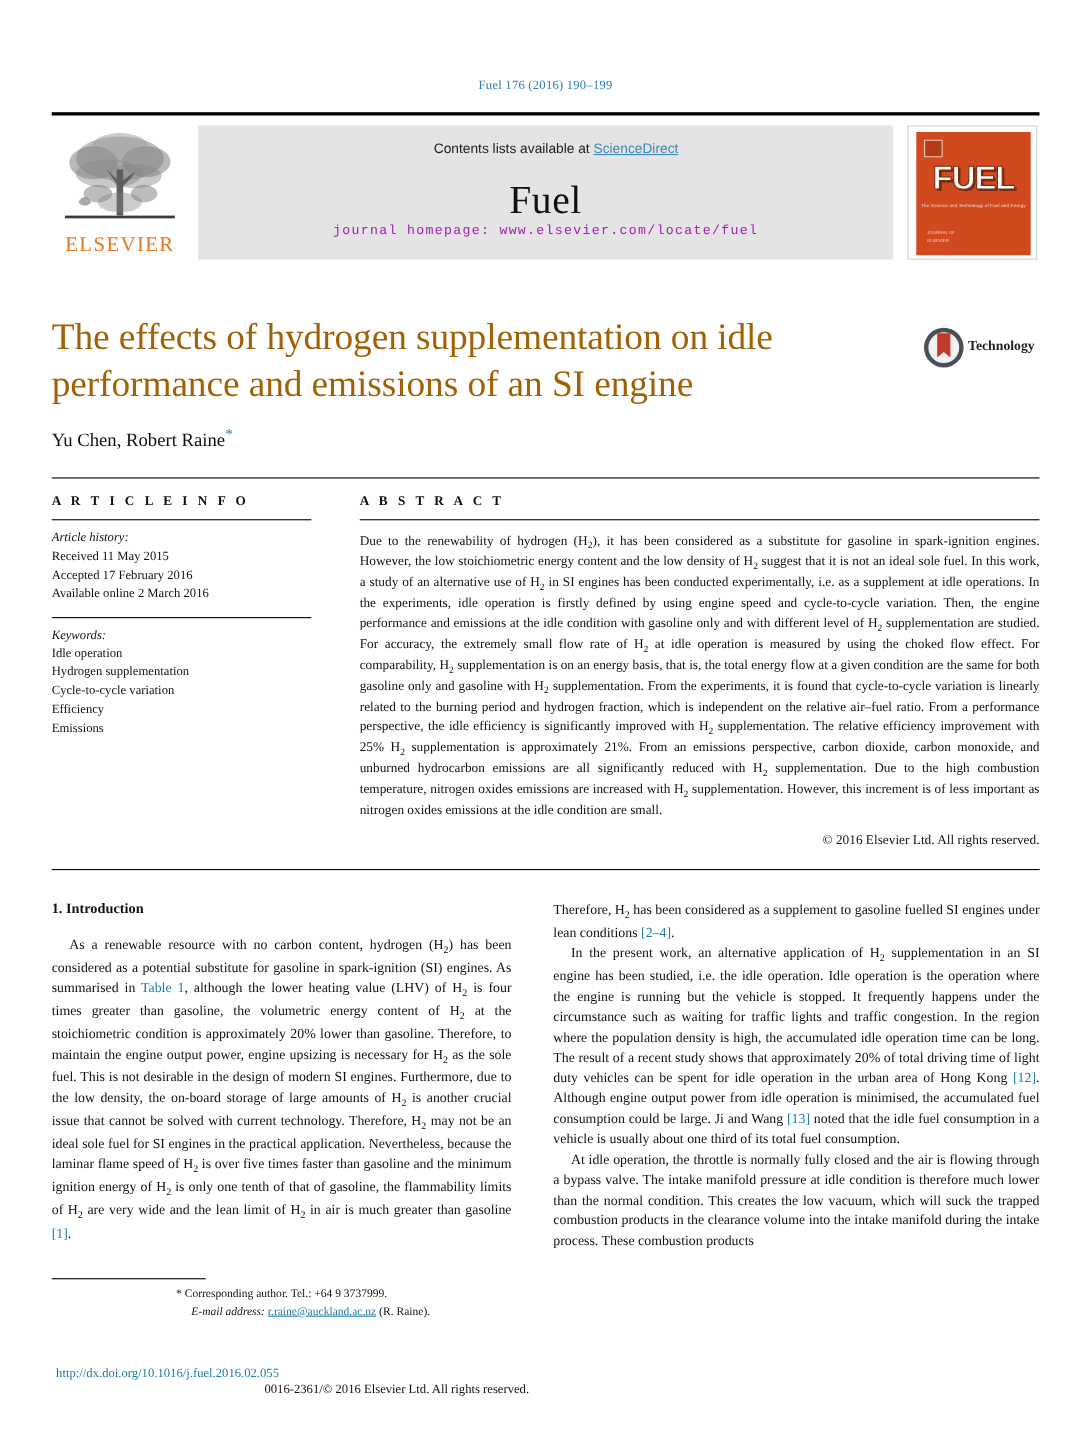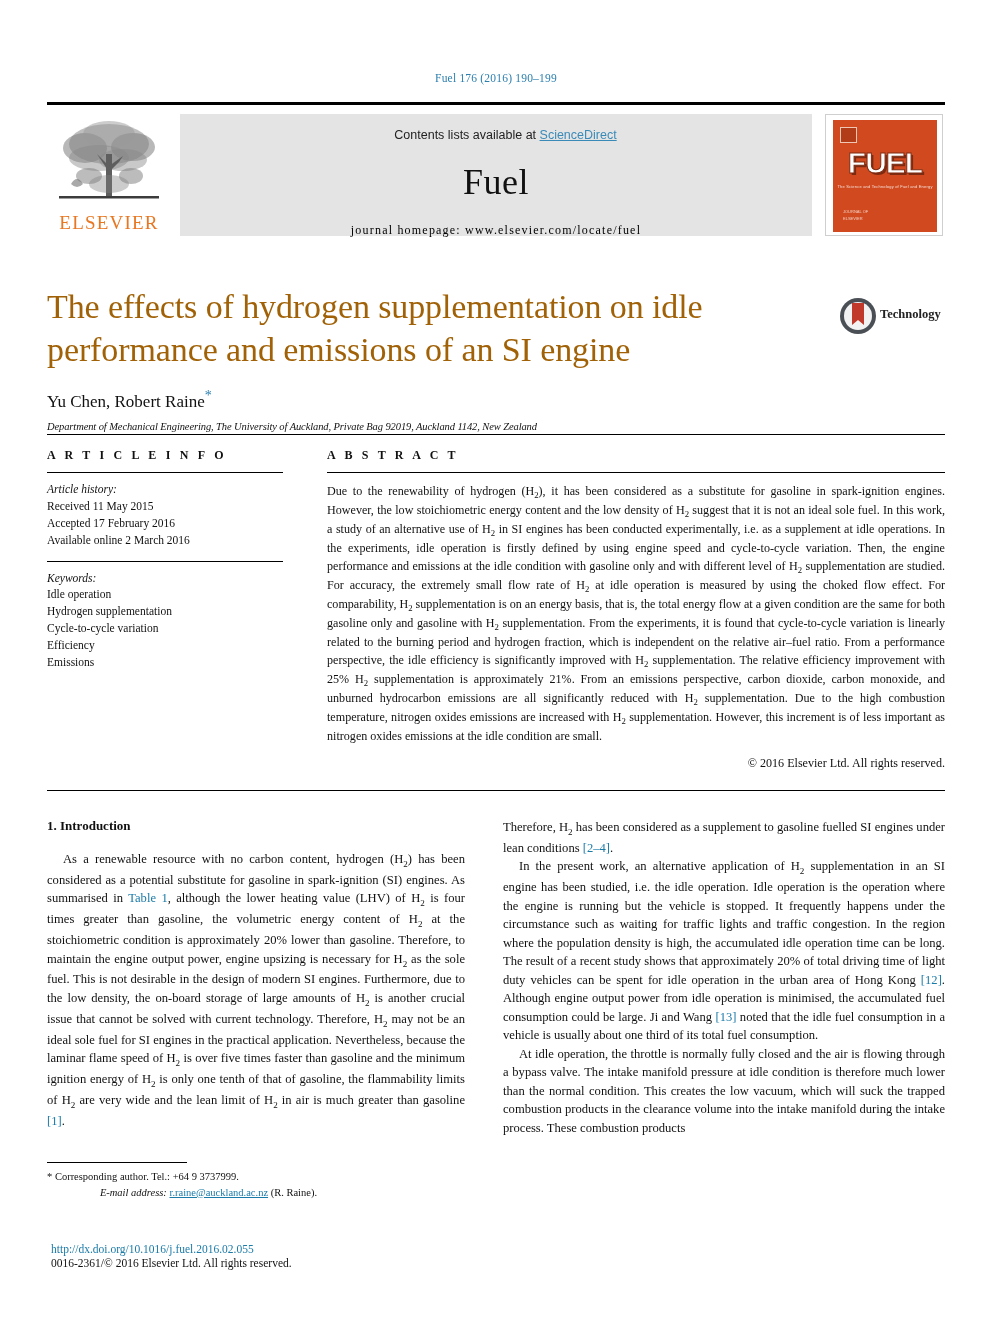--- a/index.html
+++ b/index.html
@@ -90,25 +90,24 @@
     color: #3a8ab8;
   }
   .banner .journal-name {
     margin-top: 19px;
     font-family: "Liberation Serif", serif;
     font-size: 36px;
     color: #111;
     letter-spacing: .5px;
   }
   .banner .homepage {
-    margin-top: 20px;
-    font-family: Liberation Serif, serif;
+    font-family: Liberation Mono, monospace;
     font-size: 12px;
     letter-spacing: 1.2px;
-    color: #000000;
+    color: #a21caf;
   }
   .cover {
     position: absolute;
     top: 12px;
     left: 778px;
     width: 118px;
     height: 122px;
     background: #ffffff;
     border: 1px solid #cfcfcf;
     box-sizing: border-box;
@@ -335,20 +334,21 @@
     width: 140px;
     height: 1px;
     background: #000;
     margin-bottom: 6px;
   }
   .fn-line {
     font-family: "Liberation Serif", serif;
     font-size: 10.5px;
     line-height: 1.5;
     color: #111;
+    text-align: center;
   }
   .fn-line .it { font-style: italic; margin-left: 45px; }
   .fn-mail { color: #1a7aa8; }
   .doi-block {
     position: absolute;
     left: 51px;
     top: 1243px;
     width: 430px;
   }
   .doi-link {
@@ -356,20 +356,21 @@
     font-size: 11.5px;
     color: #1a7aa8;
     text-decoration: none;
     display: block;
   }
   .issn-line {
     font-family: "Liberation Serif", serif;
     font-size: 11.5px;
     color: #111;
     margin-top: 2px;
+    text-align: right;
   }
   sub { font-size: .72em; }
 </style>
 </head>
 <body>
 
 <div class="page">
 
   <div class="running-head">Fuel 176 (2016) 190–199</div>
 
@@ -414,21 +415,20 @@
         <div class="cover-foot">JOURNAL OF<br>ELSEVIER</div>
       </div>
     </div>
   </div>
 
   <div class="title-block">
     <h1 class="article-title">The effects of hydrogen supplementation on idle performance and emissions of an SI engine</h1>
     <div class="authors">
       <span>Yu Chen, Robert Raine</span><span class="star">*</span>
     </div>
-    <div class="affiliation">Department of Mechanical Engineering, The University of Auckland, Private Bag 92019, Auckland 1142, New Zealand</div>
   </div>
 
   <div class="crossmark">
     <svg width="40" height="40" viewBox="0 0 40 40">
       <circle cx="20" cy="20" r="18" fill="#4a4f55"></circle>
       <circle cx="20" cy="20" r="14" fill="#f2f2f2"></circle>
       <path d="M14 7 h12 v22 l-6 -5 l-6 5 Z" fill="#c0392b"></path>
     </svg>
     <div class="cm-label">Technology</div>
   </div>

